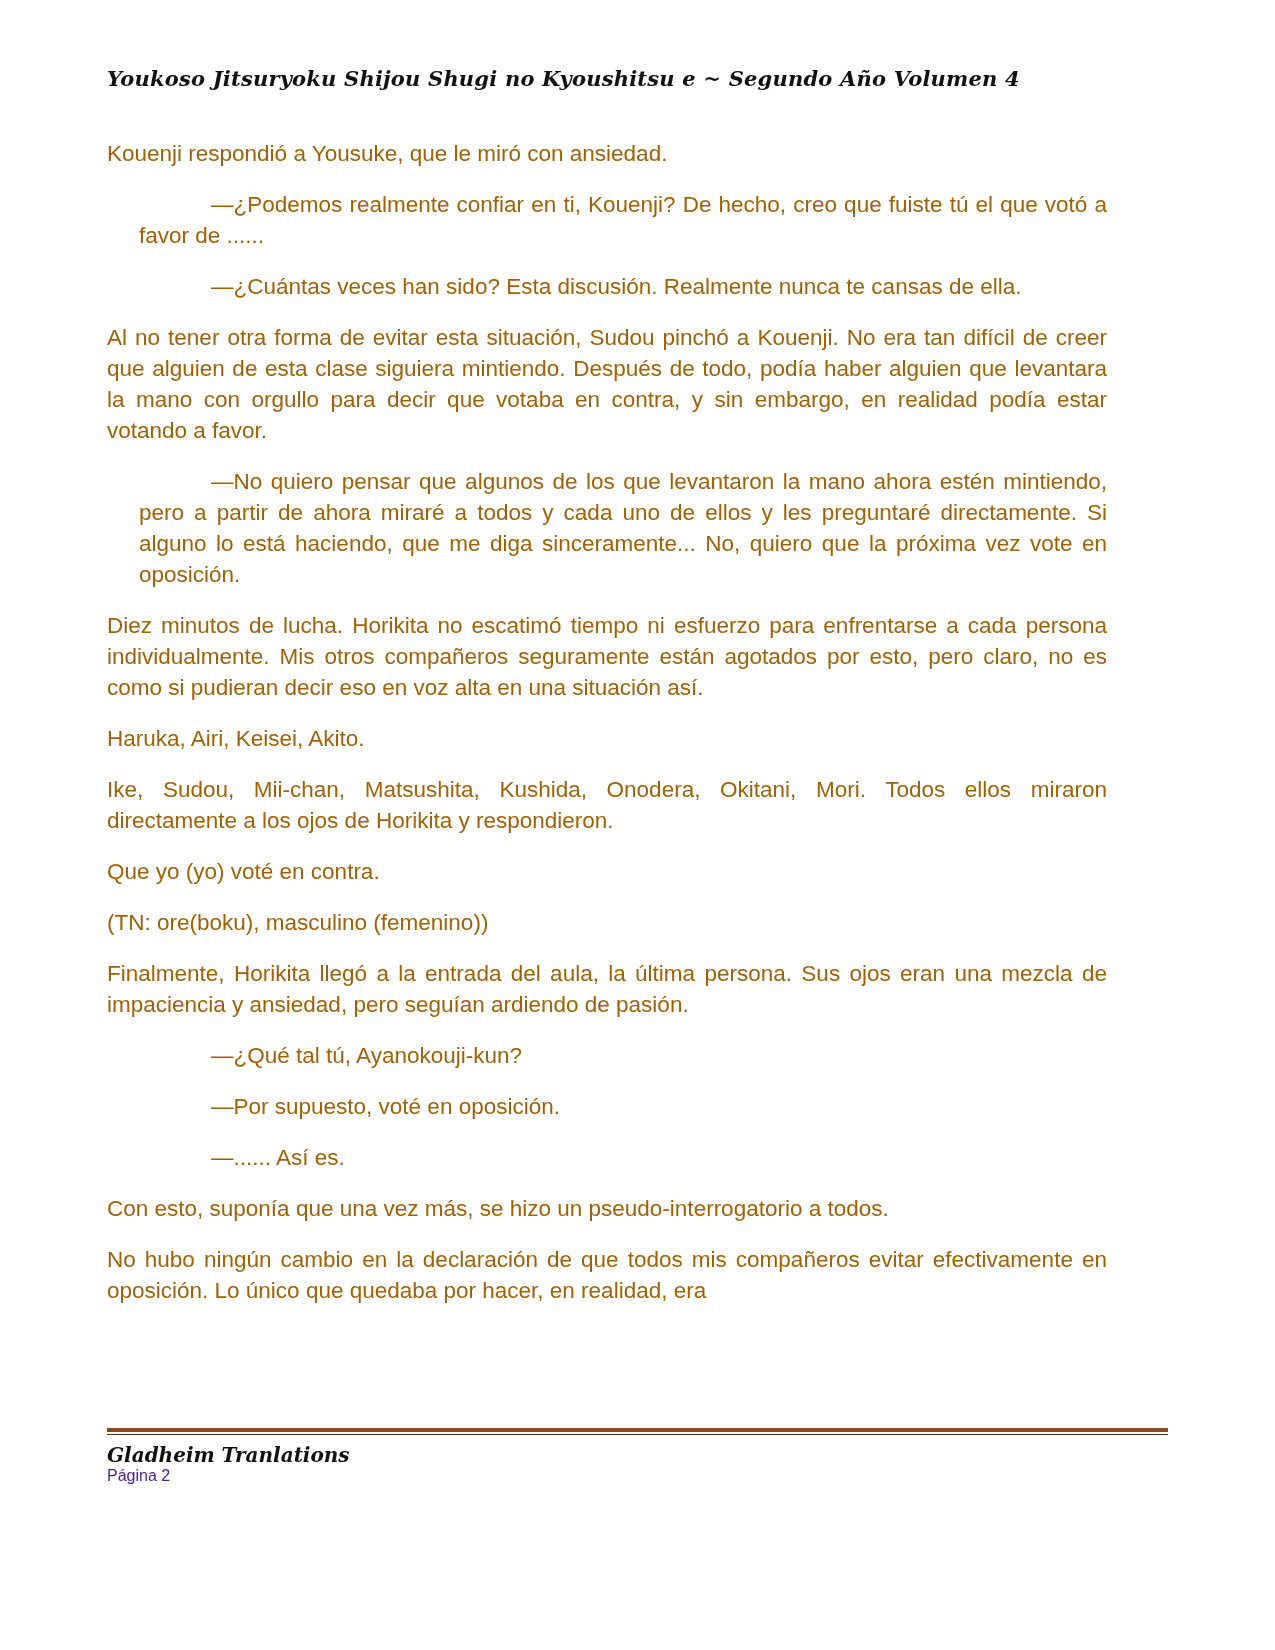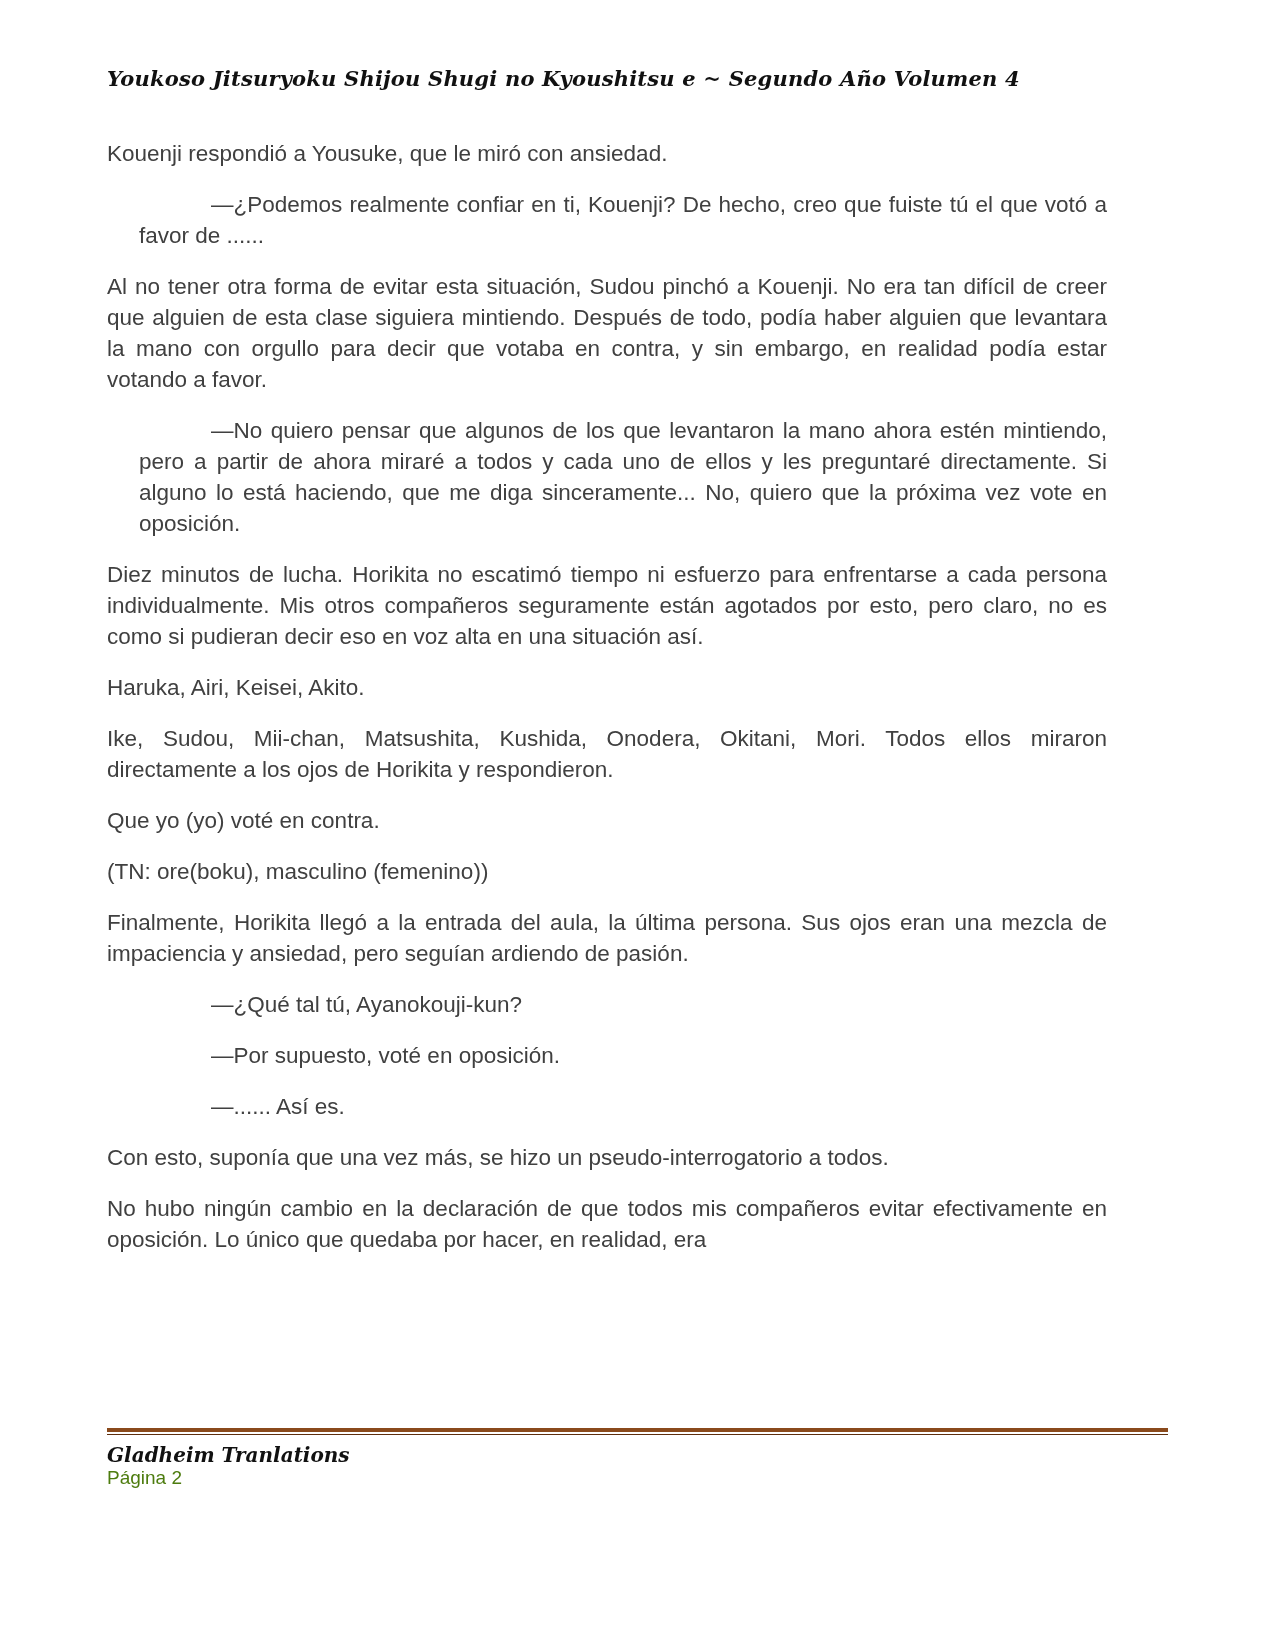--- a/index.html
+++ b/index.html
@@ -35,21 +35,21 @@
   .content {
     position: absolute;
     top: 138px;
     left: 107px;
     width: 1000px;
   }
   .para {
     margin: 0 0 20px 0;
     font-size: 22.5px;
     line-height: 31px;
-    color: #404040;
+    color: #a16207;
     text-align: justify;
   }
   .para.dialogue {
     text-indent: 72px;
     margin-left: 32px;
   }
   
   .page-footer {
     position: absolute;
     top: 1428px;
@@ -71,37 +71,38 @@
   }
   .footer-left {
     font-family: "DejaVu Serif", serif;
     font-style: italic;
     font-weight: bold;
     font-size: 20px;
     color: #111111;
   }
   .footer-right {
     font-family: "Liberation Sans", sans-serif;
-    font-size: 19px;
-    color: #4d7c0f;
+    font-size: 16px;
+    color: #4c1d95;
     padding-right: 62px;
   }
 </style>
 </head>
 <body>
 
 <div class="page">
 
   <header class="page-header">
     <div class="header-title">Youkoso Jitsuryoku Shijou Shugi no Kyoushitsu e ~ Segundo Año Volumen 4</div>
   </header>
 
   <main class="content">
     <p class="para">Kouenji respondió a Yousuke, que le miró con ansiedad.</p>
     <p class="para dialogue">—¿Podemos realmente confiar en ti, Kouenji? De hecho, creo que fuiste tú el que votó a favor de ......</p>
+    <p class="para dialogue">—¿Cuántas veces han sido? Esta discusión. Realmente nunca te cansas de ella.</p>
     <p class="para">Al no tener otra forma de evitar esta situación, Sudou pinchó a Kouenji. No era tan difícil de creer que alguien de esta clase siguiera mintiendo. Después de todo, podía haber alguien que levantara la mano con orgullo para decir que votaba en contra, y sin embargo, en realidad podía estar votando a favor.</p>
     <p class="para dialogue">—No quiero pensar que algunos de los que levantaron la mano ahora estén mintiendo, pero a partir de ahora miraré a todos y cada uno de ellos y les preguntaré directamente. Si alguno lo está haciendo, que me diga sinceramente... No, quiero que la próxima vez vote en oposición.</p>
     <p class="para">Diez minutos de lucha. Horikita no escatimó tiempo ni esfuerzo para enfrentarse a cada persona individualmente. Mis otros compañeros seguramente están agotados por esto, pero claro, no es como si pudieran decir eso en voz alta en una situación así.</p>
     <p class="para">Haruka, Airi, Keisei, Akito.</p>
     <p class="para">Ike, Sudou, Mii-chan, Matsushita, Kushida, Onodera, Okitani, Mori. Todos ellos miraron directamente a los ojos de Horikita y respondieron.</p>
     <p class="para">Que yo (yo) voté en contra.</p>
     <p class="para">(TN: ore(boku), masculino (femenino))</p>
     <p class="para">Finalmente, Horikita llegó a la entrada del aula, la última persona. Sus ojos eran una mezcla de impaciencia y ansiedad, pero seguían ardiendo de pasión.</p>
     <p class="para dialogue">—¿Qué tal tú, Ayanokouji-kun?</p>
     <p class="para dialogue">—Por supuesto, voté en oposición.</p>

